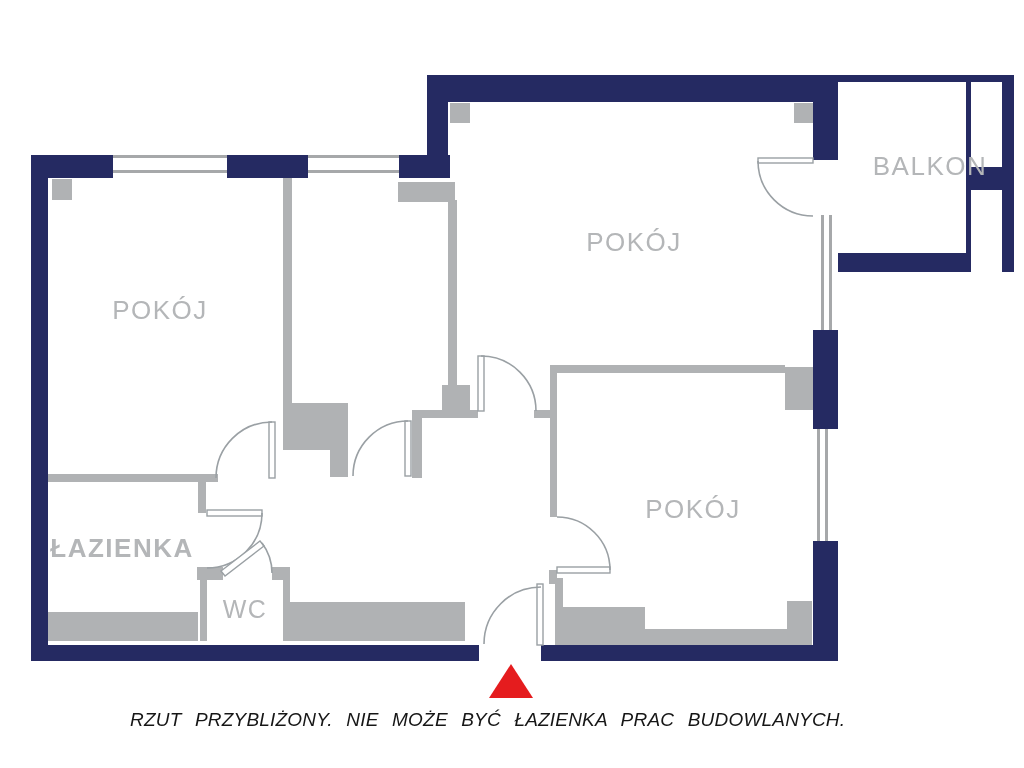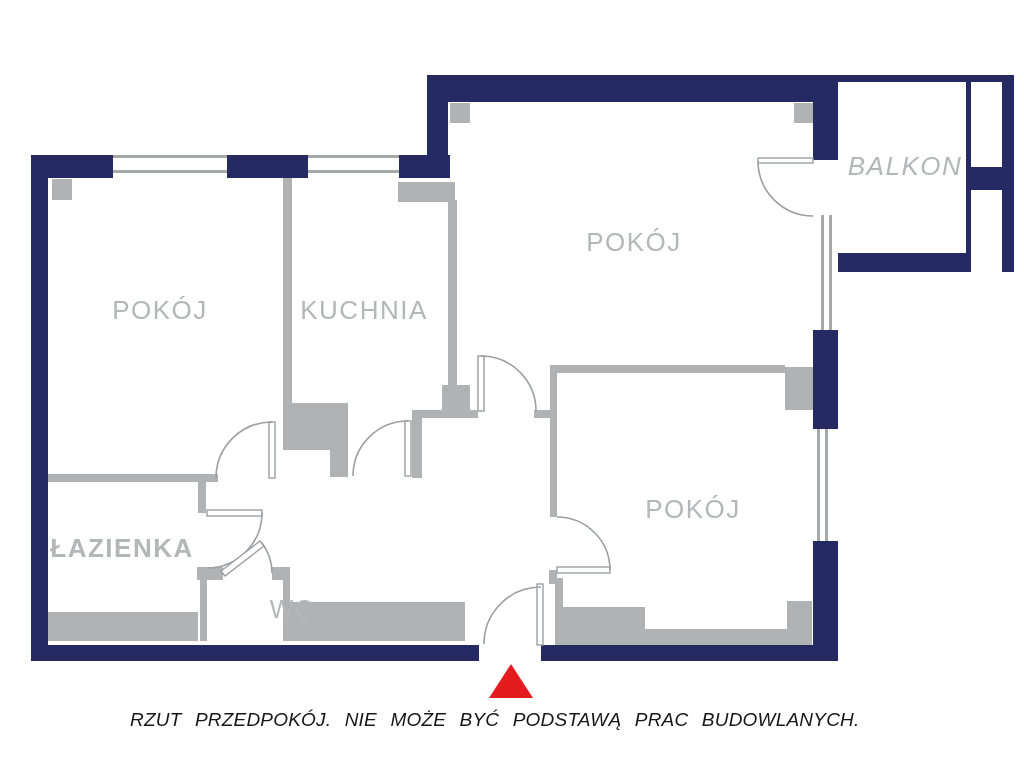--- a/index.html
+++ b/index.html
@@ -108,23 +108,22 @@
     <path class="arc" d="M 262 543 A 50 50 0 0 1 272 573"></path>
 
     <rect class="leaf" x="557" y="567" width="53" height="6"></rect>
     <path class="arc" d="M 610 570 A 53 53 0 0 0 557 517"></path>
 
     <rect class="leaf" x="537" y="584" width="6" height="61"></rect>
     <path class="arc" d="M 541 587 A 57 57 0 0 0 484 644"></path>
   </svg>
 
   <div class="room-label" style="left:160px;top:310px;">POKÓJ</div>
-  <div class="room-label" style="left:364px;top:310px;">KUCHNIA</div>
   <div class="room-label" style="left:634px;top:242px;">POKÓJ</div>
-  <div class="room-label" style="left:905px;top:166px;font-style:italic;">BALKON</div>
+  <div class="room-label" style="left:930px;top:166px;">BALKON</div>
   <div class="room-label" style="left:122px;top:548px;font-weight:bold;">ŁAZIENKA</div>
-  <div class="room-label wc-label" style="left:245px;top:609px;margin-left:47px;">WC</div>
+  <div class="room-label wc-label" style="left:245px;top:609px;">WC</div>
   <div class="room-label" style="left:693px;top:509px;">POKÓJ</div>
 
   <div class="triangle"></div>
-  <div class="caption">RZUT PRZEDPOKÓJ. NIE MOŻE BYĆ PODSTAWĄ PRAC BUDOWLANYCH.</div>
+  <div class="caption">RZUT PRZYBLIŻONY. NIE MOŻE BYĆ ŁAZIENKA PRAC BUDOWLANYCH.</div>
 
 </div>
 
 </body></html>

